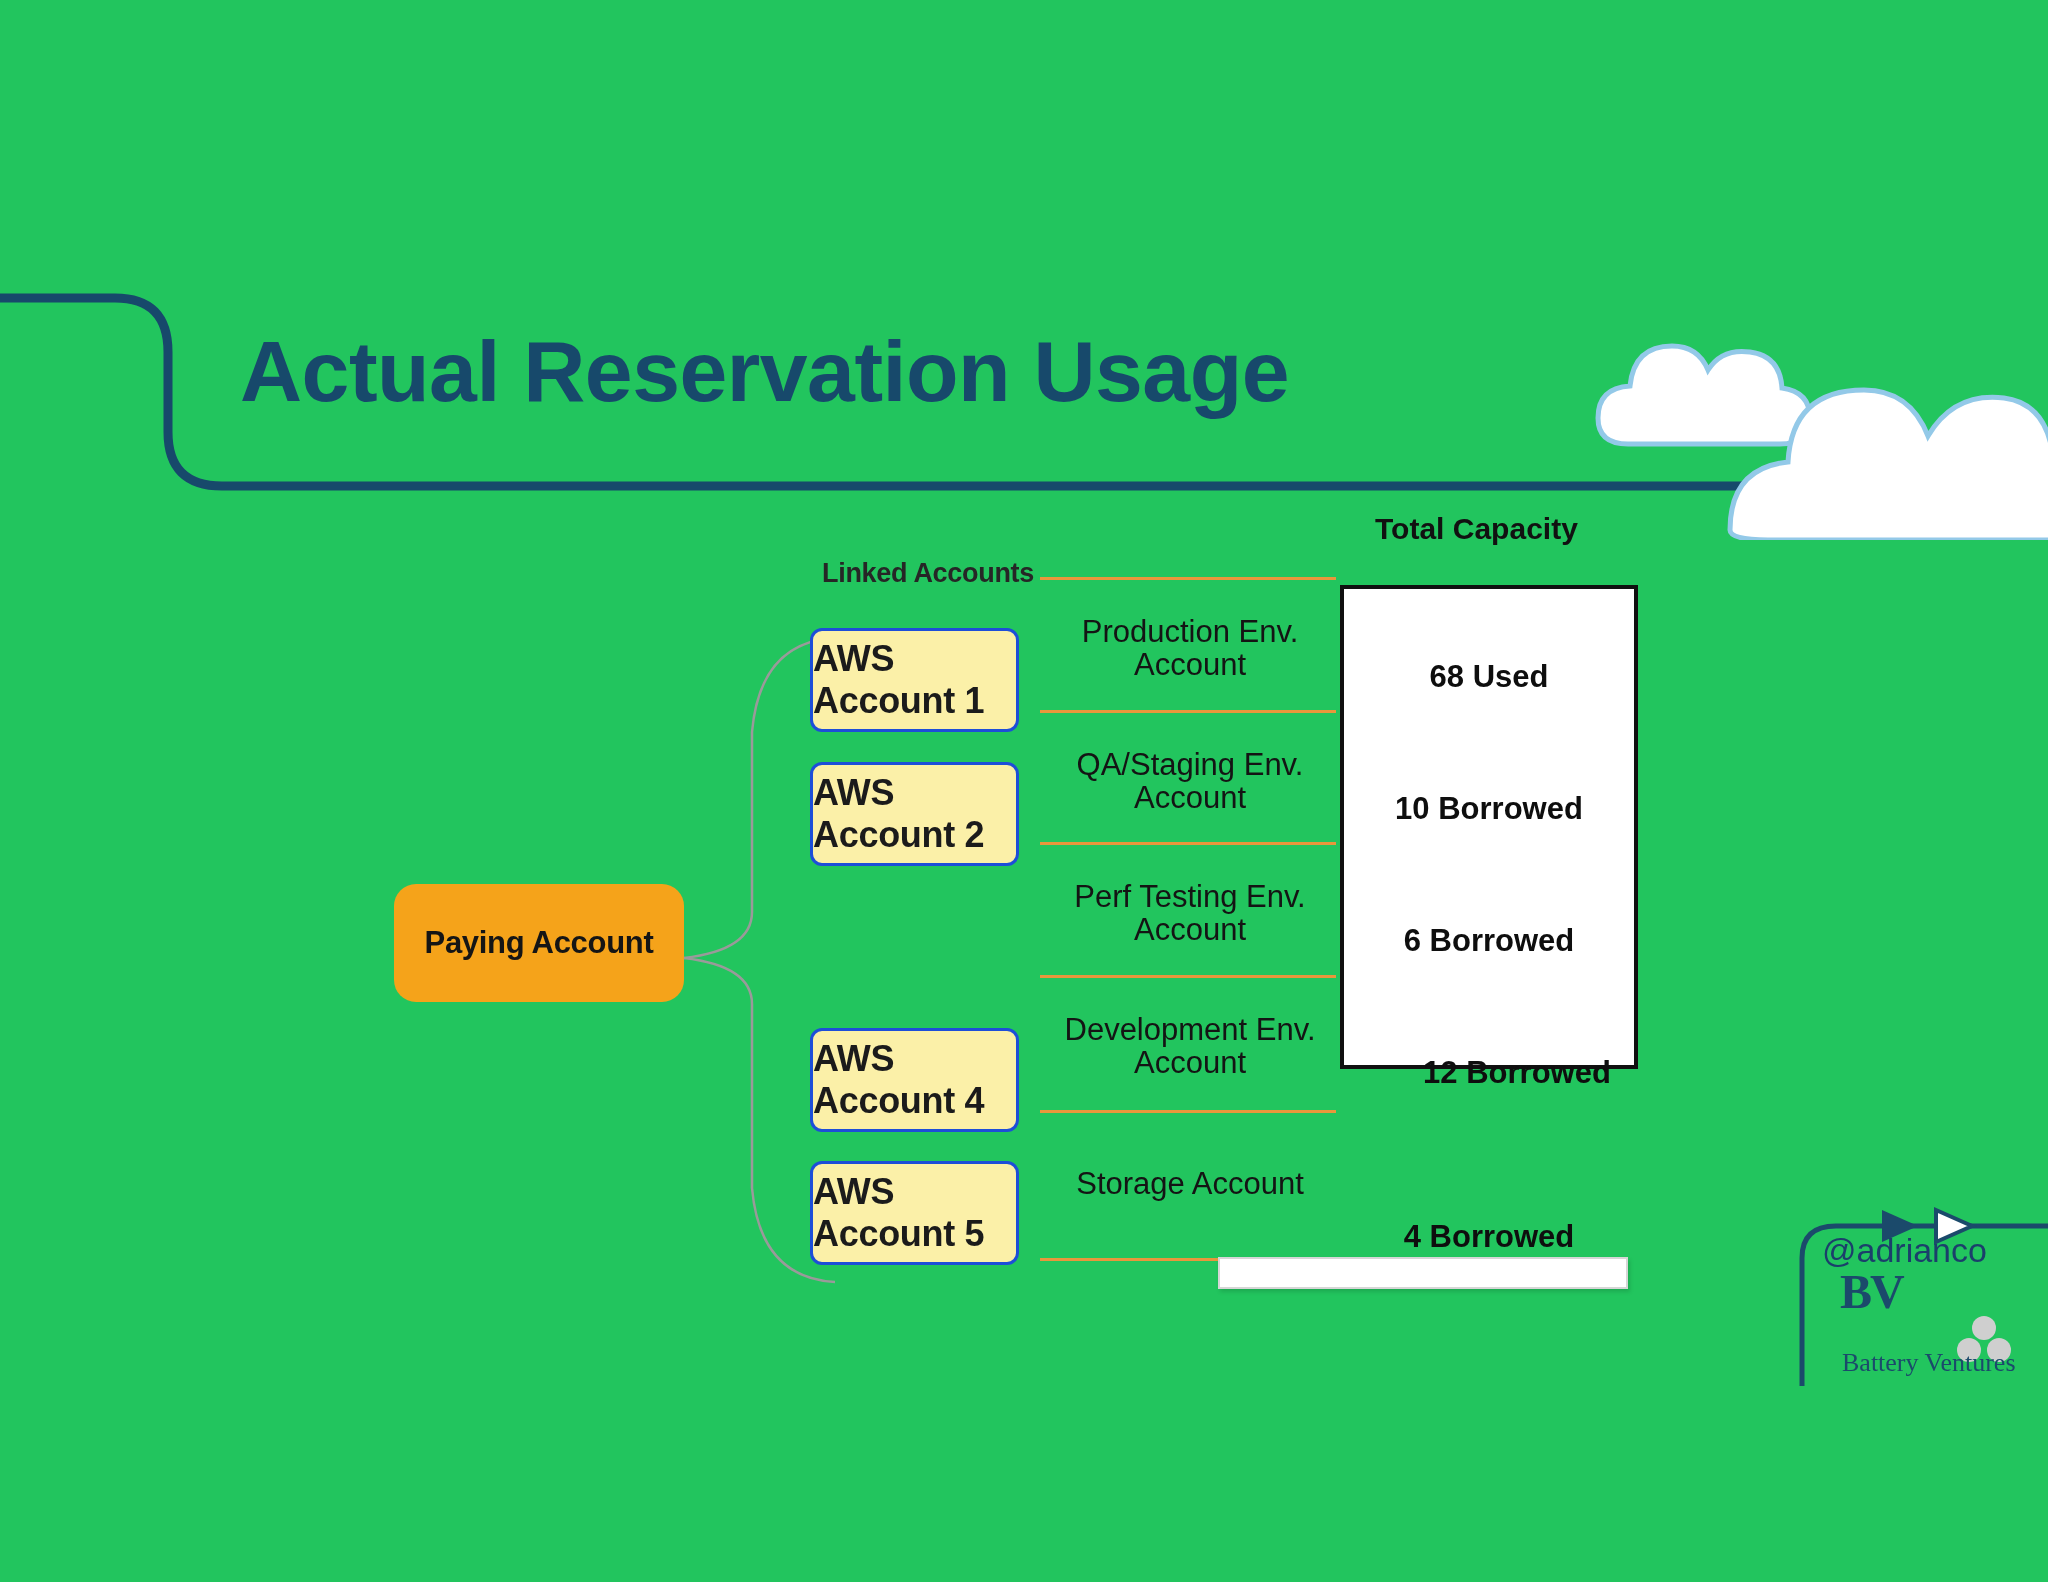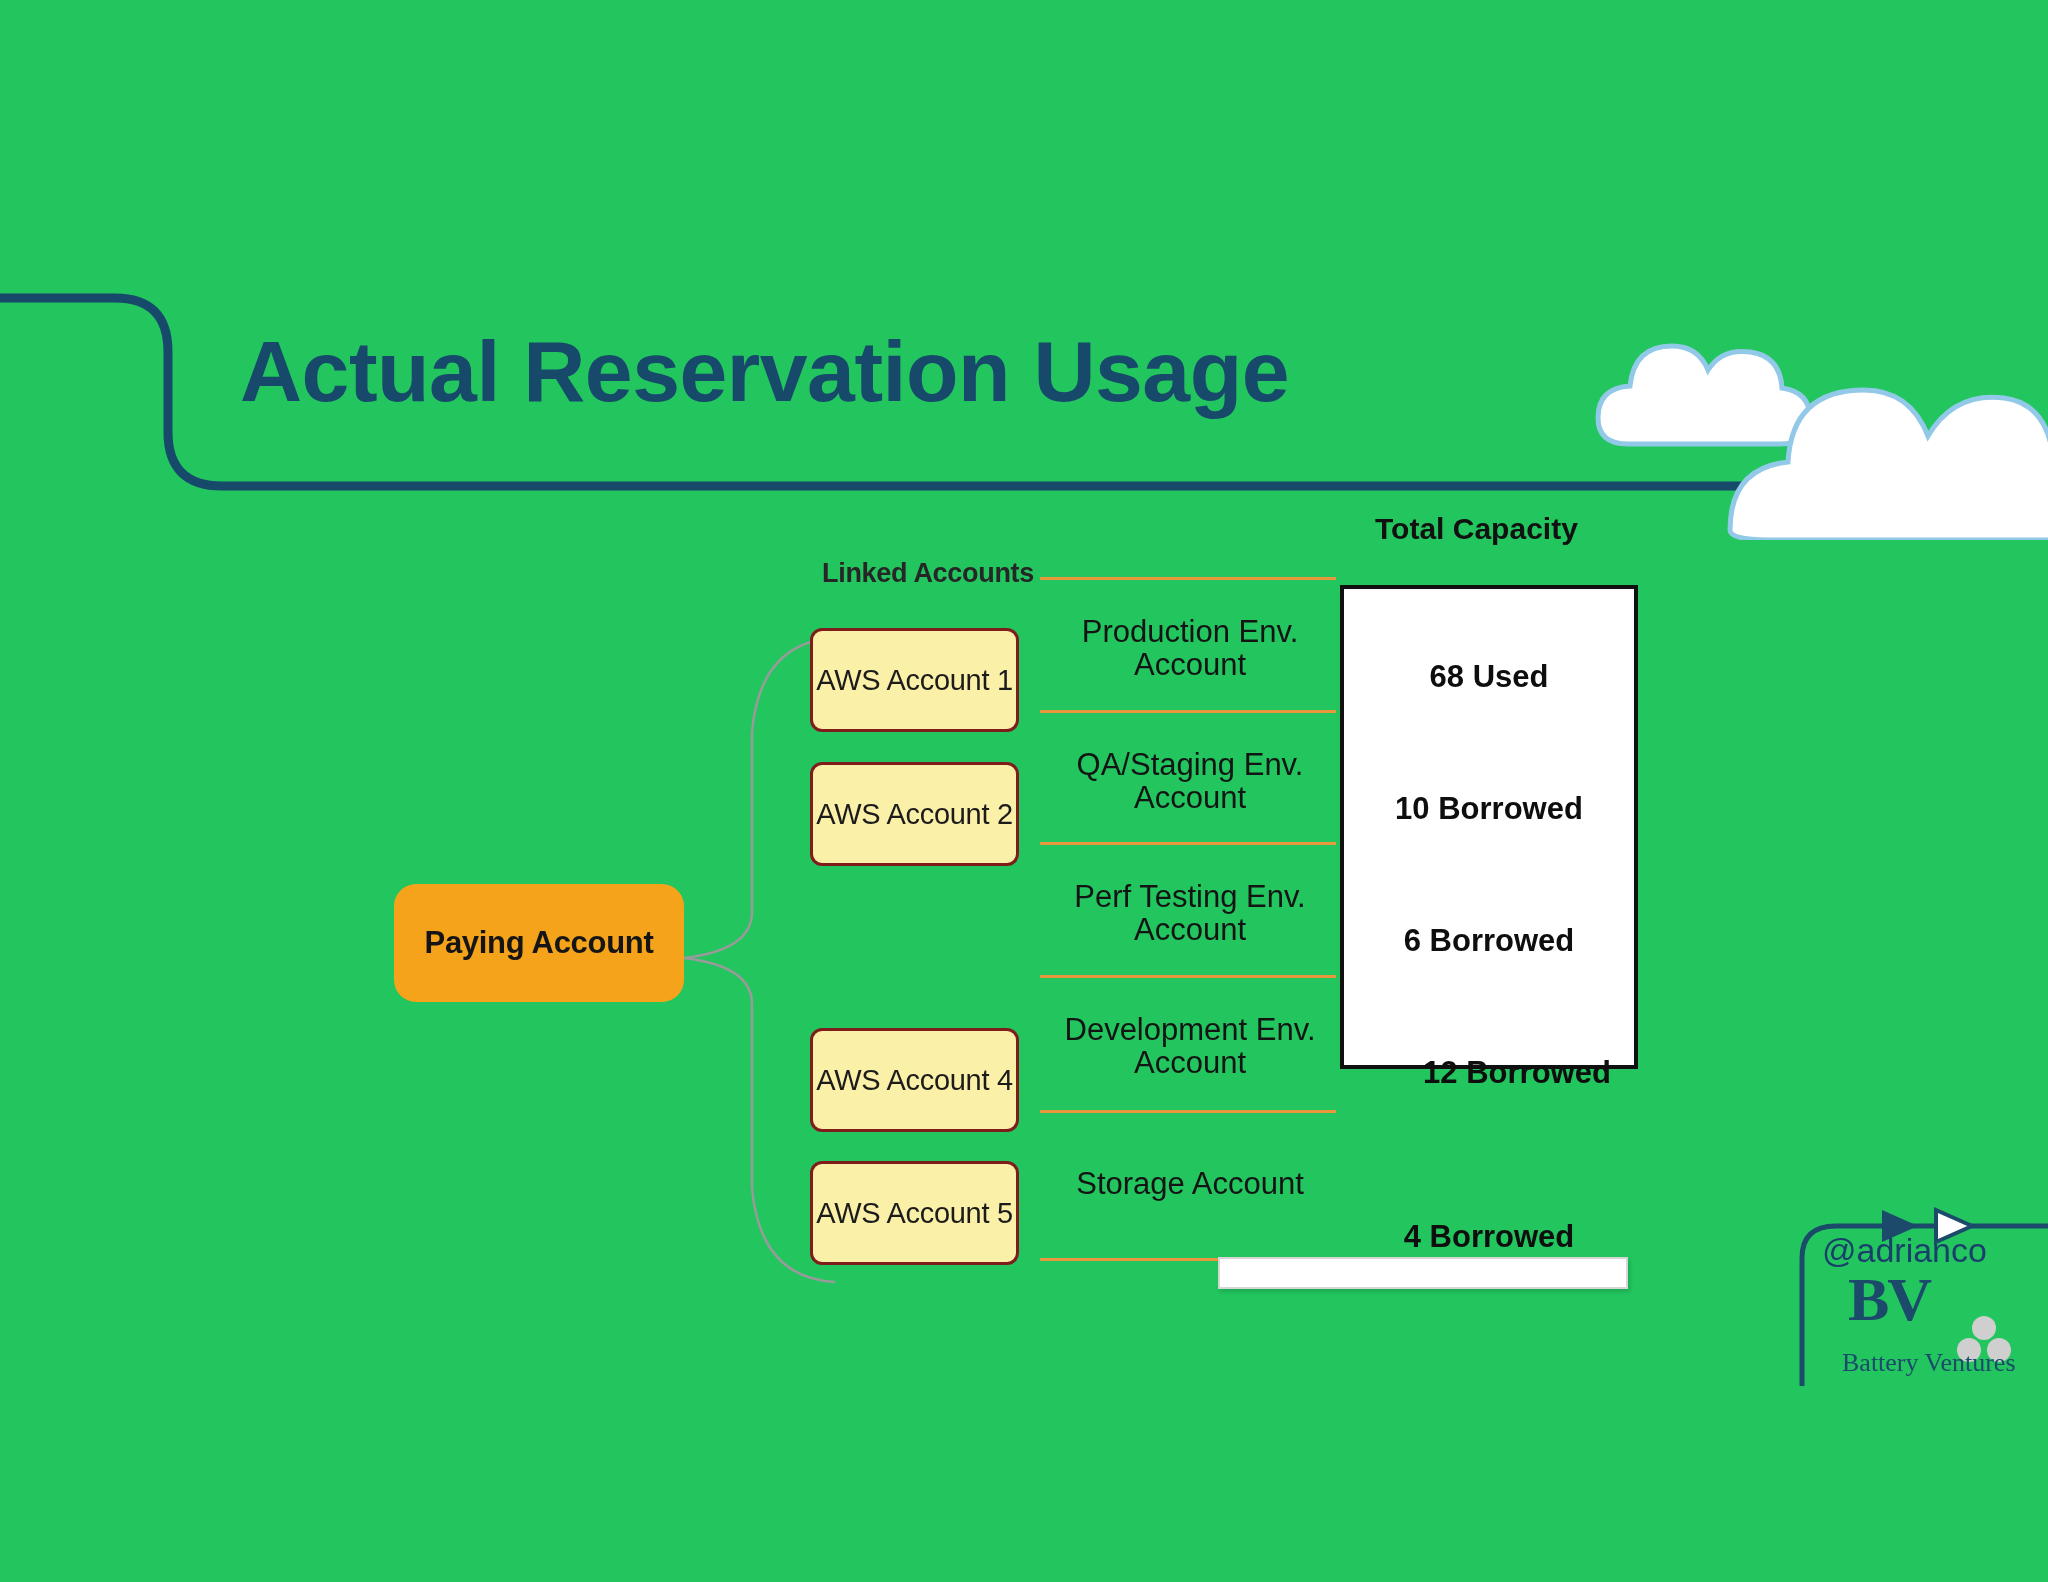--- a/index.html
+++ b/index.html
@@ -107,28 +107,28 @@
     pointer-events: none;
   }
 
   
   .aws-box {
     position: absolute;
     left: 810px;
     width: 209px;
     height: 104px;
     background: #FBF0A8;
-    border: 3px solid #7f1d1d;
+    border: 3px solid #1d4ed8;
     border-radius: 12px;
     box-sizing: border-box;
     display: flex;
     align-items: center;
     justify-content: center;
-    font-size: 29px;
-    font-weight: normal;
+    font-size: 36px;
+    font-weight: bold;
     color: #1b1b1b;
     letter-spacing: -0.3px;
   }
   .aws-1 { top: 628px; }
   .aws-2 { top: 762px; }
   .aws-3 { top: 895px; }
   .aws-4 { top: 1028px; }
   .aws-5 { top: 1161px; }
 
   
@@ -223,26 +223,25 @@
     top: 41px;
     font-size: 34px;
     color: #1b3f6b;
     white-space: nowrap;
   }
   #bv-mark {
     position: absolute;
     left: 50px;
     top: 78px;
     font-family: "Liberation Serif", serif;
-    font-size: 62px;
+    font-size: 48px;
     font-weight: bold;
     color: #1b4a6b;
     letter-spacing: -2px;
     line-height: 1;
-    margin-left: 8px;
   }
   #bv-dots {
     position: absolute;
     left: 166px;
     top: 125px;
     width: 56px;
     height: 48px;
   }
   #bv-name {
     position: absolute;

